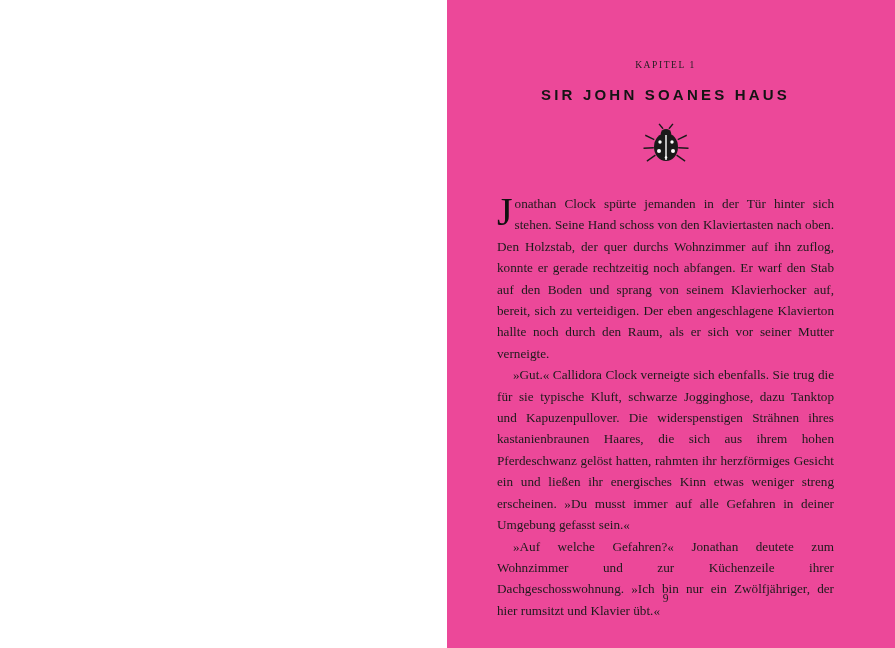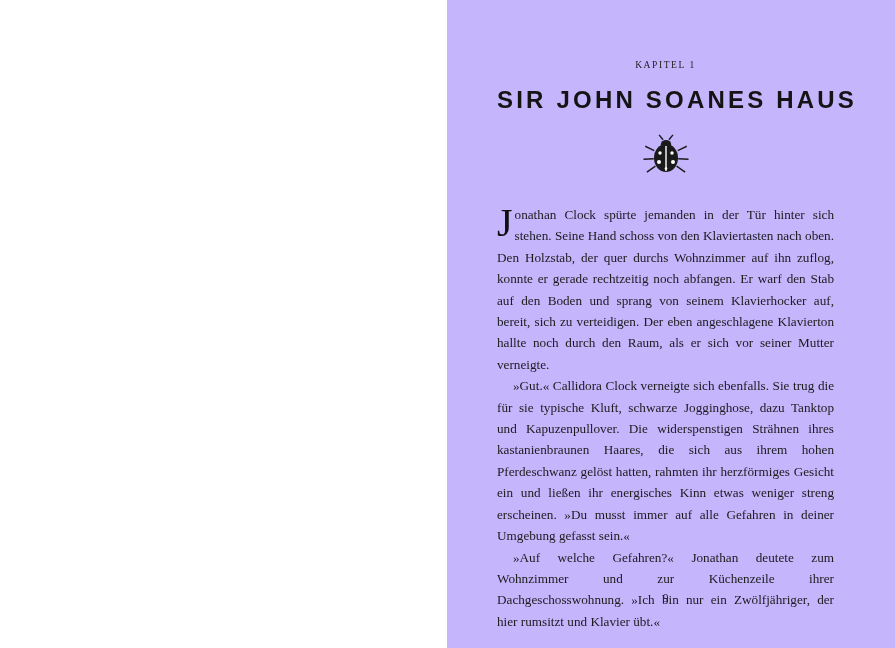--- a/index.html
+++ b/index.html
@@ -11,21 +11,21 @@
     width: 895px;
     height: 648px;
     overflow: hidden;
     font-family: "Liberation Serif", serif;
     color: #1b1b1b;
   }
   .page {
     position: relative;
     width: 895px;
     height: 648px;
-    background: #c4b5fd;
+    background: #ec4899;
   }
   .spread-left {
     position: absolute;
     left: 0; top: 0;
     width: 447px; height: 648px;
     background: #ffffff;
   }
   .text-column {
     position: absolute;
     left: 497px;
@@ -38,21 +38,21 @@
     font-size: 9.5px;
     letter-spacing: 1.6px;
     color: #1d1d1d;
     text-transform: uppercase;
     margin: 0 0 16px 0;
   }
   .chapter-title {
     text-align: center;
     font-family: "Liberation Sans", sans-serif;
     font-weight: bold;
-    font-size: 24px;
+    font-size: 15px;
     letter-spacing: 3.2px;
     color: #141414;
     margin: 16px 0 18px 0;
     white-space: nowrap;
   }
   .ornament {
     display: block;
     margin: 6px auto 26px auto;
     width: 66px;
     height: 46px;

